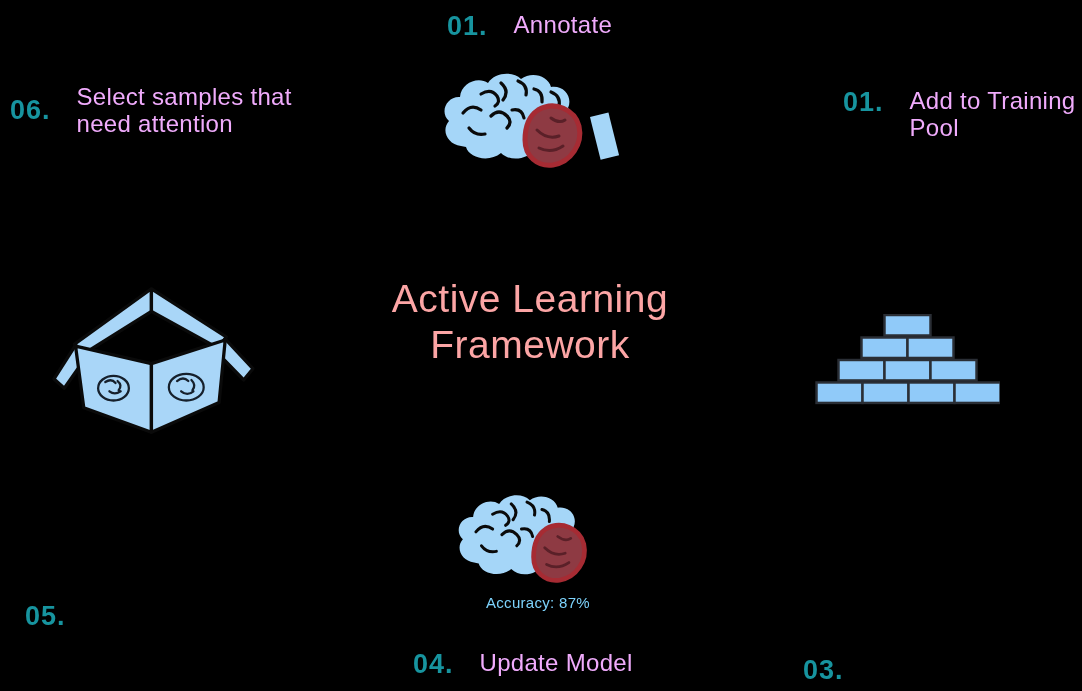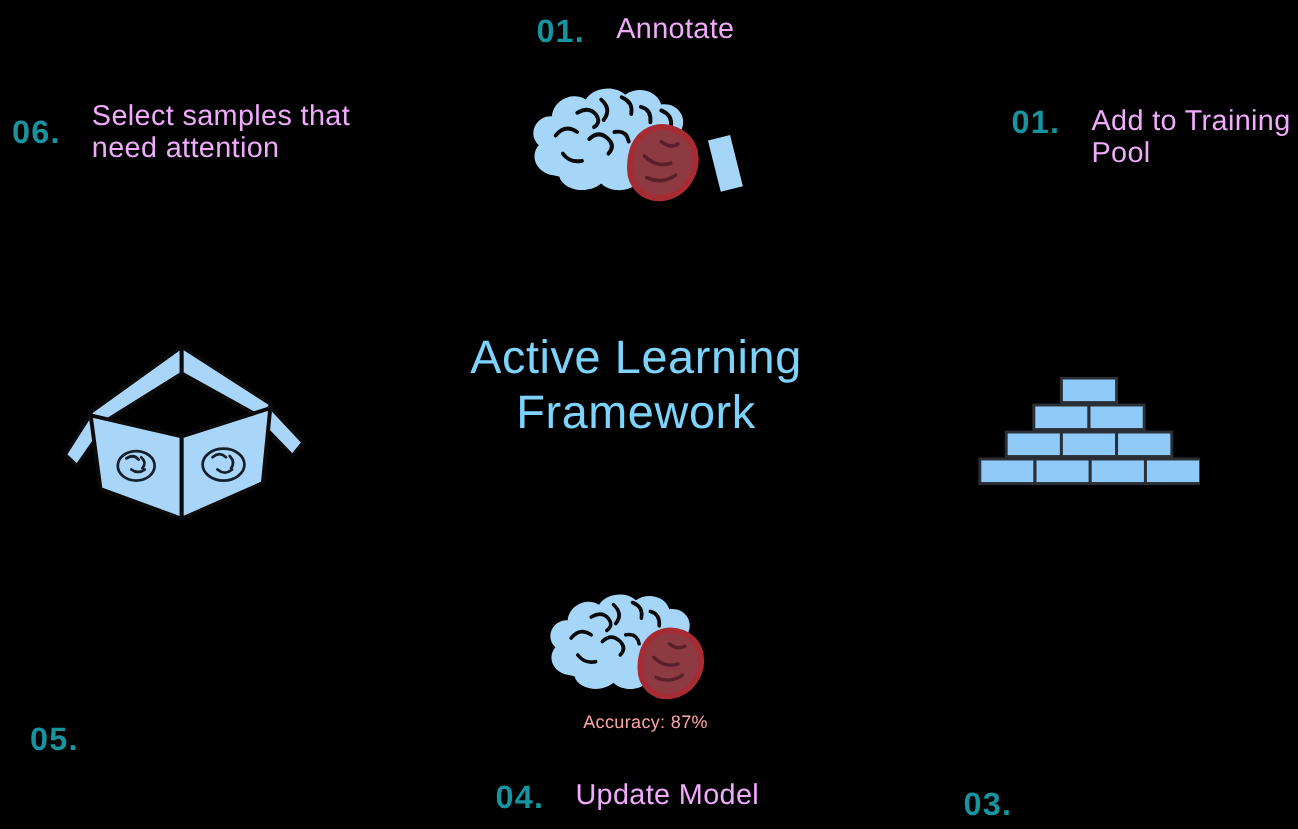--- a/index.html
+++ b/index.html
@@ -9,26 +9,26 @@
   }
   .step{position:absolute;display:flex;gap:26px;}
   .step .num{
     color:#17949F;font-weight:bold;font-size:27px;letter-spacing:1px;line-height:1.1;
   }
   .step .lbl{
     color:#f0abfc;font-weight:400;font-size:24px;line-height:1.12;letter-spacing:.3px;
   }
   .title{
     position:absolute;left:330px;top:276px;width:400px;text-align:center;
-    color:#7dd3fc;font-size:39px;line-height:1.18;font-weight:500;letter-spacing:.5px;
+    color:#fca5a5;font-size:39px;line-height:1.18;font-weight:500;letter-spacing:.5px;
   }
   .icon{position:absolute;}
   .accuracy{
     position:absolute;left:448px;top:594px;width:180px;text-align:center;
-    color:#fca5a5;font-size:15px;font-weight:500;letter-spacing:.3px;
+    color:#7dd3fc;font-size:15px;font-weight:500;letter-spacing:.3px;
   }
   
   .s1{left:447px;top:12px;}
   .s2{left:843px;top:88px;} .s2 .lbl{width:190px;}
   .s3{left:803px;top:612px;margin-top:44px;}
   .s4{left:413px;top:650px;}
   .s5{left:25px;top:592px;flex-direction:column;} .s5 .num{margin-top:10px;} .s5 .lbl{width:160px;}
   .s6{left:10px;top:84px;}  .s6 .num{margin-top:12px;} .s6 .lbl{width:240px;}
   svg{display:block;}
 </style>

